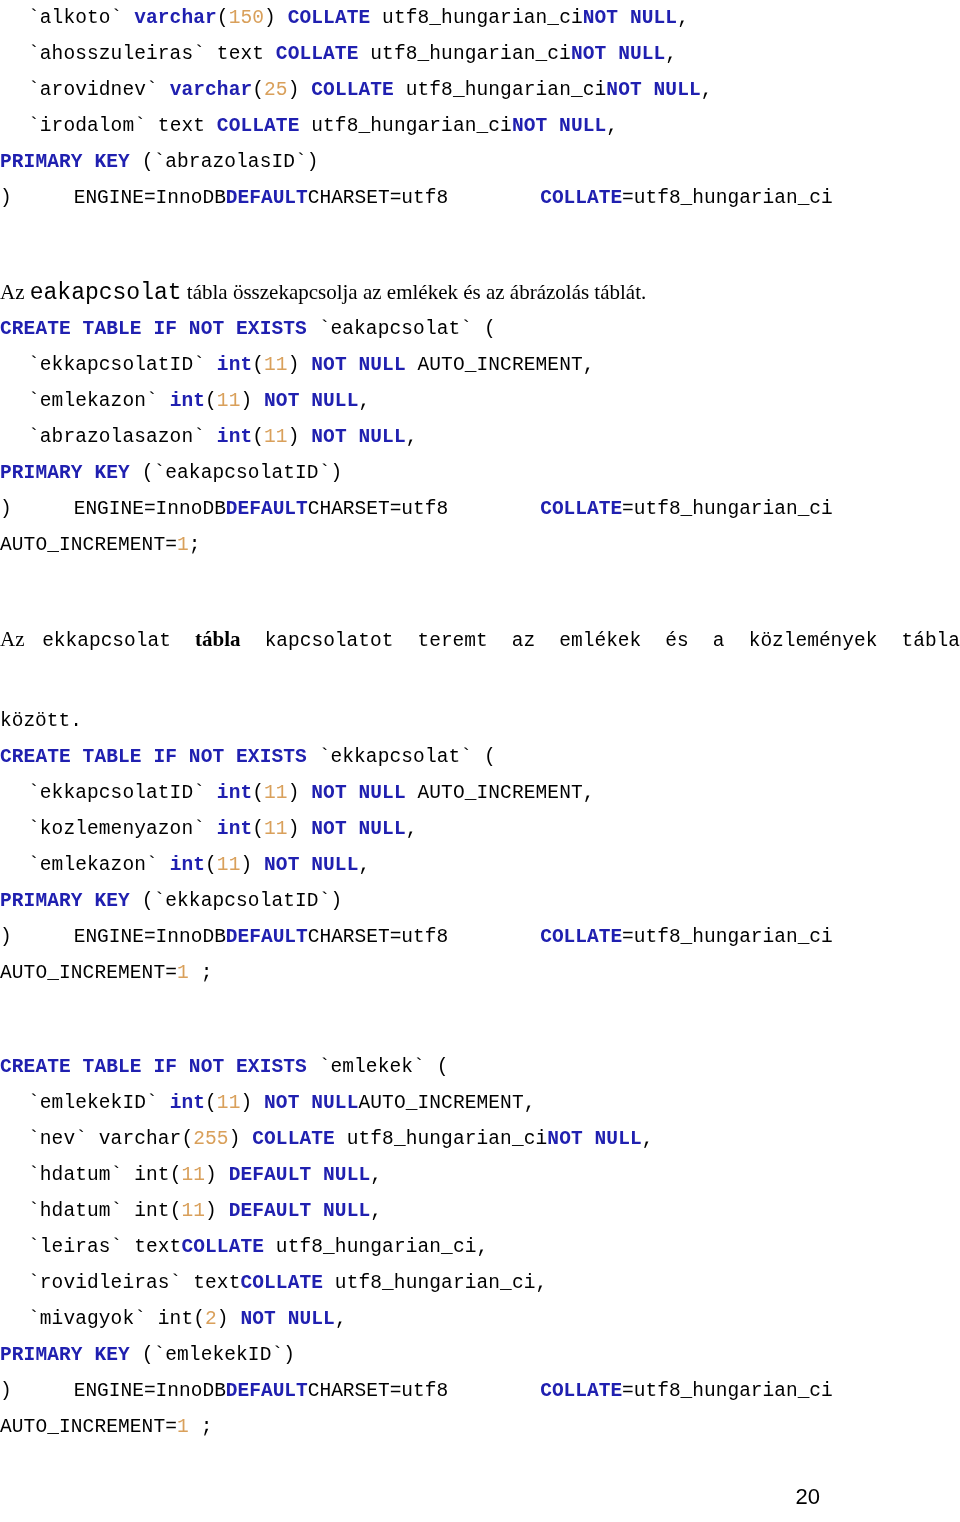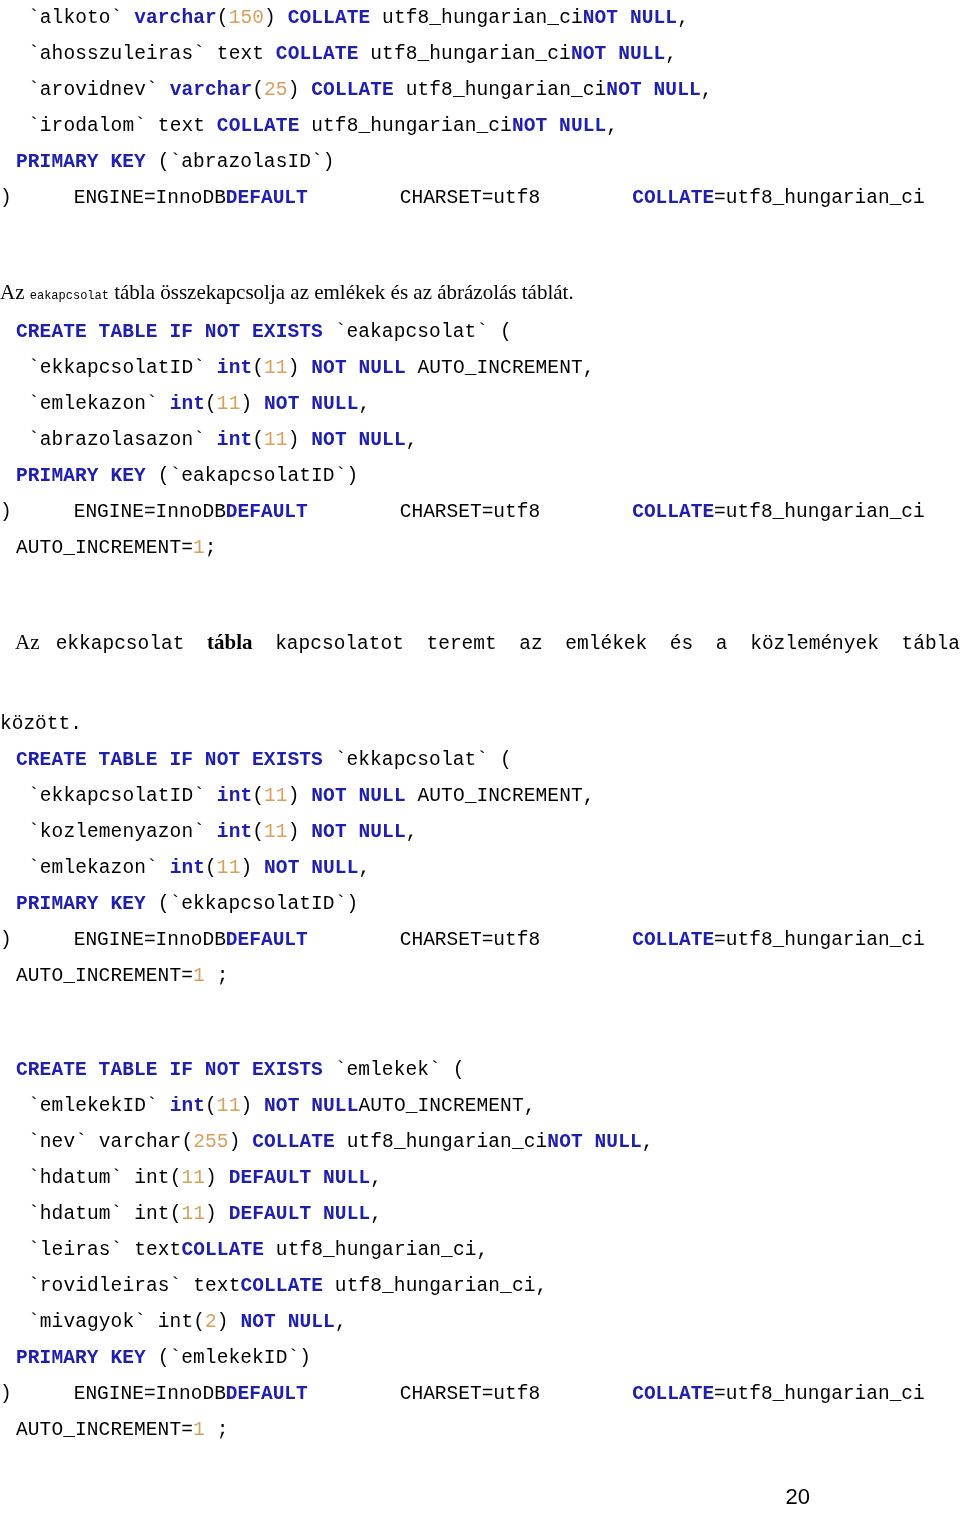--- a/index.html
+++ b/index.html
@@ -24,21 +24,20 @@
   }
   
   .code-line {
     font-family: "Liberation Mono", "DejaVu Sans Mono", monospace;
     font-size: 19.5px;
     line-height: 36px;
     height: 36px;
     white-space: pre;
     color: #000000;
     letter-spacing: 0.1px;
-    padding-left: 16px;
   }
   .code-line.indent { padding-left: 28px; }
   .kw {
     color: #2020B0;
     font-weight: bold;
   }
   .num {
     color: #D9A05B;
   }
   .plain { color: #000000; }
@@ -48,33 +47,33 @@
     font-family: "Liberation Mono", "DejaVu Sans Mono", monospace;
     font-size: 19.5px;
     line-height: 36px;
     height: 36px;
     display: flex;
     white-space: pre;
     width: 960px;
   }
   .engine-line .seg-paren { }
   .engine-line .seg-engine { margin-left: 62px; }
-  .engine-line .seg-charset { margin-left: 92px; }
+  .engine-line .seg-charset { }
   .engine-line .seg-collate { margin-left: 92px; }
 
   
   .prose {
     font-family: "Liberation Serif", "DejaVu Serif", serif;
     font-size: 21px;
     line-height: 36px;
     color: #000000;
   }
   .prose .mono {
     font-family: "Liberation Mono", "DejaVu Sans Mono", monospace;
-    font-size: 12px;
+    font-size: 23px;
   }
   
   .prose-mono {
     font-family: "Liberation Mono", "DejaVu Sans Mono", monospace;
     font-size: 19.5px;
     line-height: 36px;
     text-align: justify;
     width: 960px;
     color: #000000;
   }
@@ -83,33 +82,32 @@
     font-size: 21px;
   }
   .prose-mono .serif-b {
     font-family: "Liberation Serif", "DejaVu Serif", serif;
     font-size: 21px;
     font-weight: bold;
   }
   .prose-mono .jline {
     display: block;
     text-align: justify;
-    padding-left: 15px;
   }
   .prose-mono .jline::after {
     content: "";
     display: inline-block;
     width: 100%;
   }
   .prose-mono .jlast { display: block; margin-top: 8px; }
   .gap-lg { height: 58px; }
 
   .page-number {
     position: absolute;
-    right: 18px;
+    right: 8px;
     bottom: 12px;
     font-family: "Liberation Sans", "DejaVu Sans", sans-serif;
     font-size: 22px;
     color: #000000;
   }
 </style>
 </head>
 <body>
 
 <div class="page">

